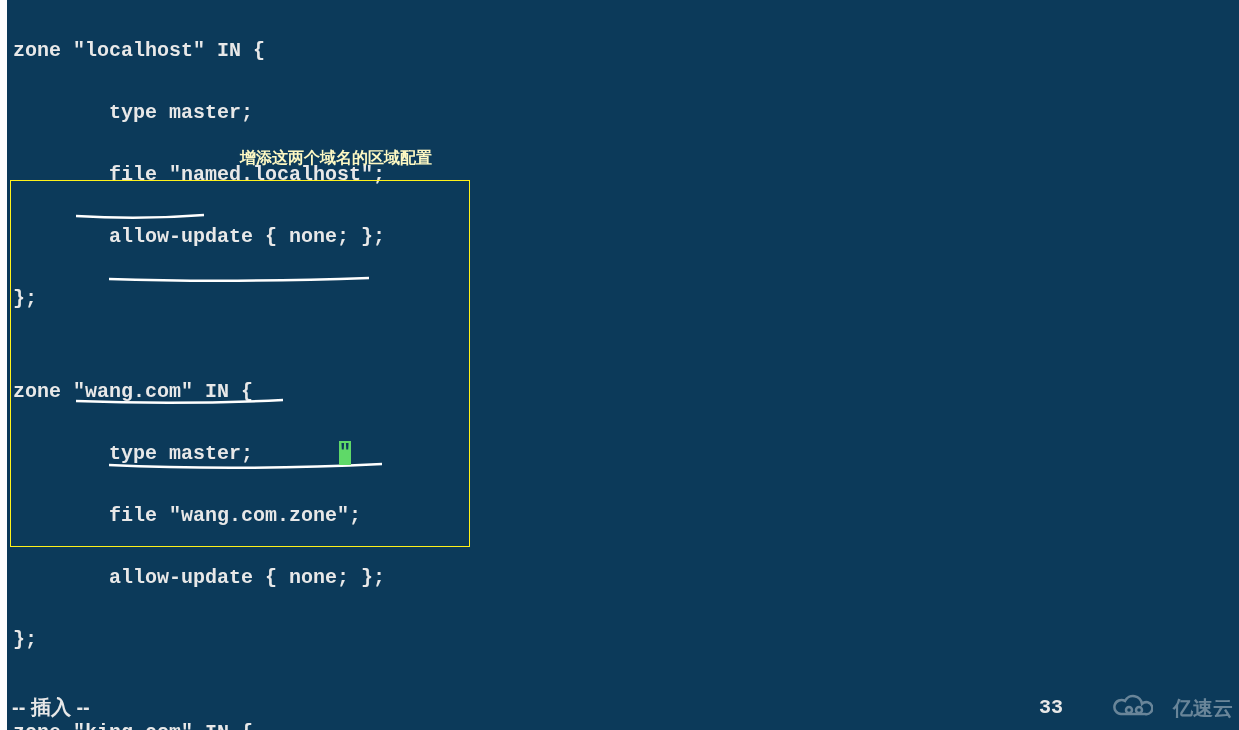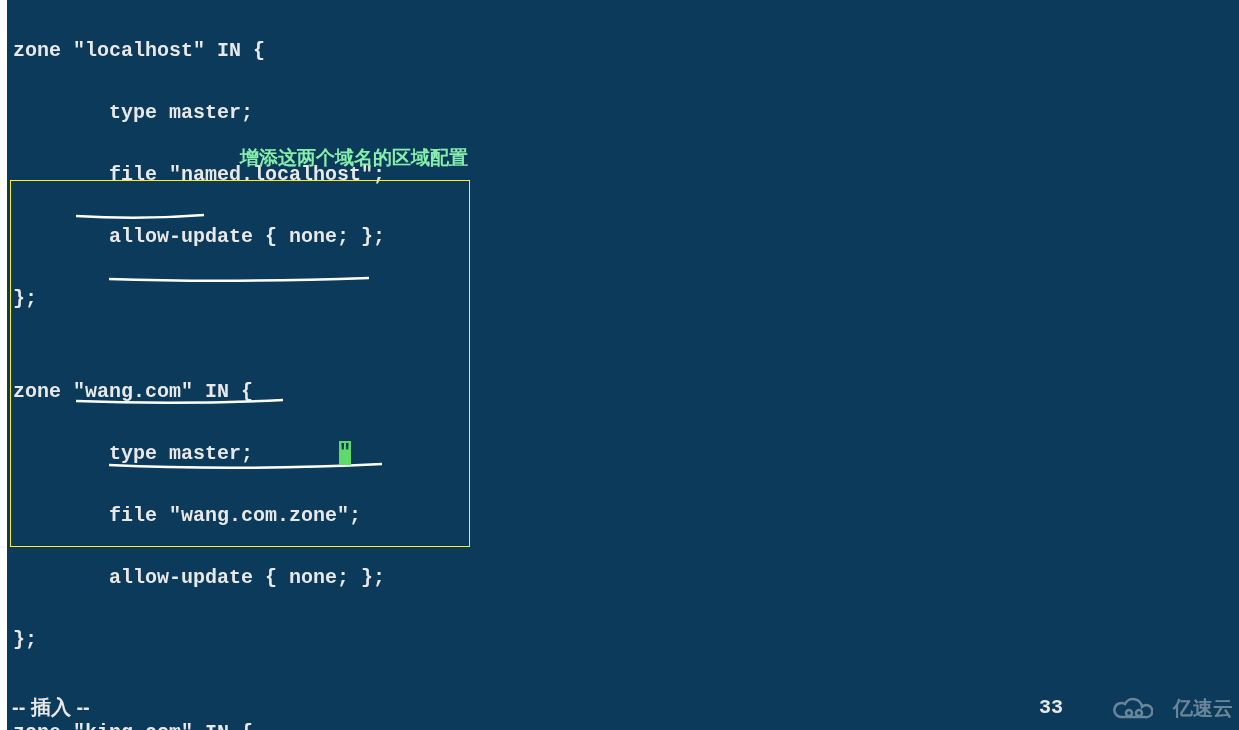--- a/index.html
+++ b/index.html
@@ -24,23 +24,23 @@
   .editor {
     position: absolute;
     left: 13px;
     top: 4px;
     white-space: pre;
   }
   .annotation {
     position: absolute;
     left: 240px;
     top: 142px;
-    color: #86efac;
+    color: #fef9c3;
     font-family: 'SimHei', 'Microsoft YaHei', sans-serif;
-    font-size: 19px;
+    font-size: 16px;
     font-weight: bold;
   }
   .box {
     position: absolute;
     left: 10px;
     top: 180px;
     width: 460px;
     height: 367px;
     border: 1px solid #fff11a;
     pointer-events: none;
@@ -73,21 +73,21 @@
     position: absolute;
     right: 176px;
     bottom: 7px;
   }
   .watermark {
     position: absolute;
     right: 6px;
     bottom: 6px;
     opacity: 0.38;
     display: flex;
-    align-items: flex-end;
+    align-items: flex-start;
     gap: 20px;
   }
   .watermark svg { display: block; }
   .watermark-text {
     font-family: 'Microsoft YaHei', sans-serif;
     font-size: 20px;
     color: #ffffff;
     font-weight: bold;
   }
 </style>

